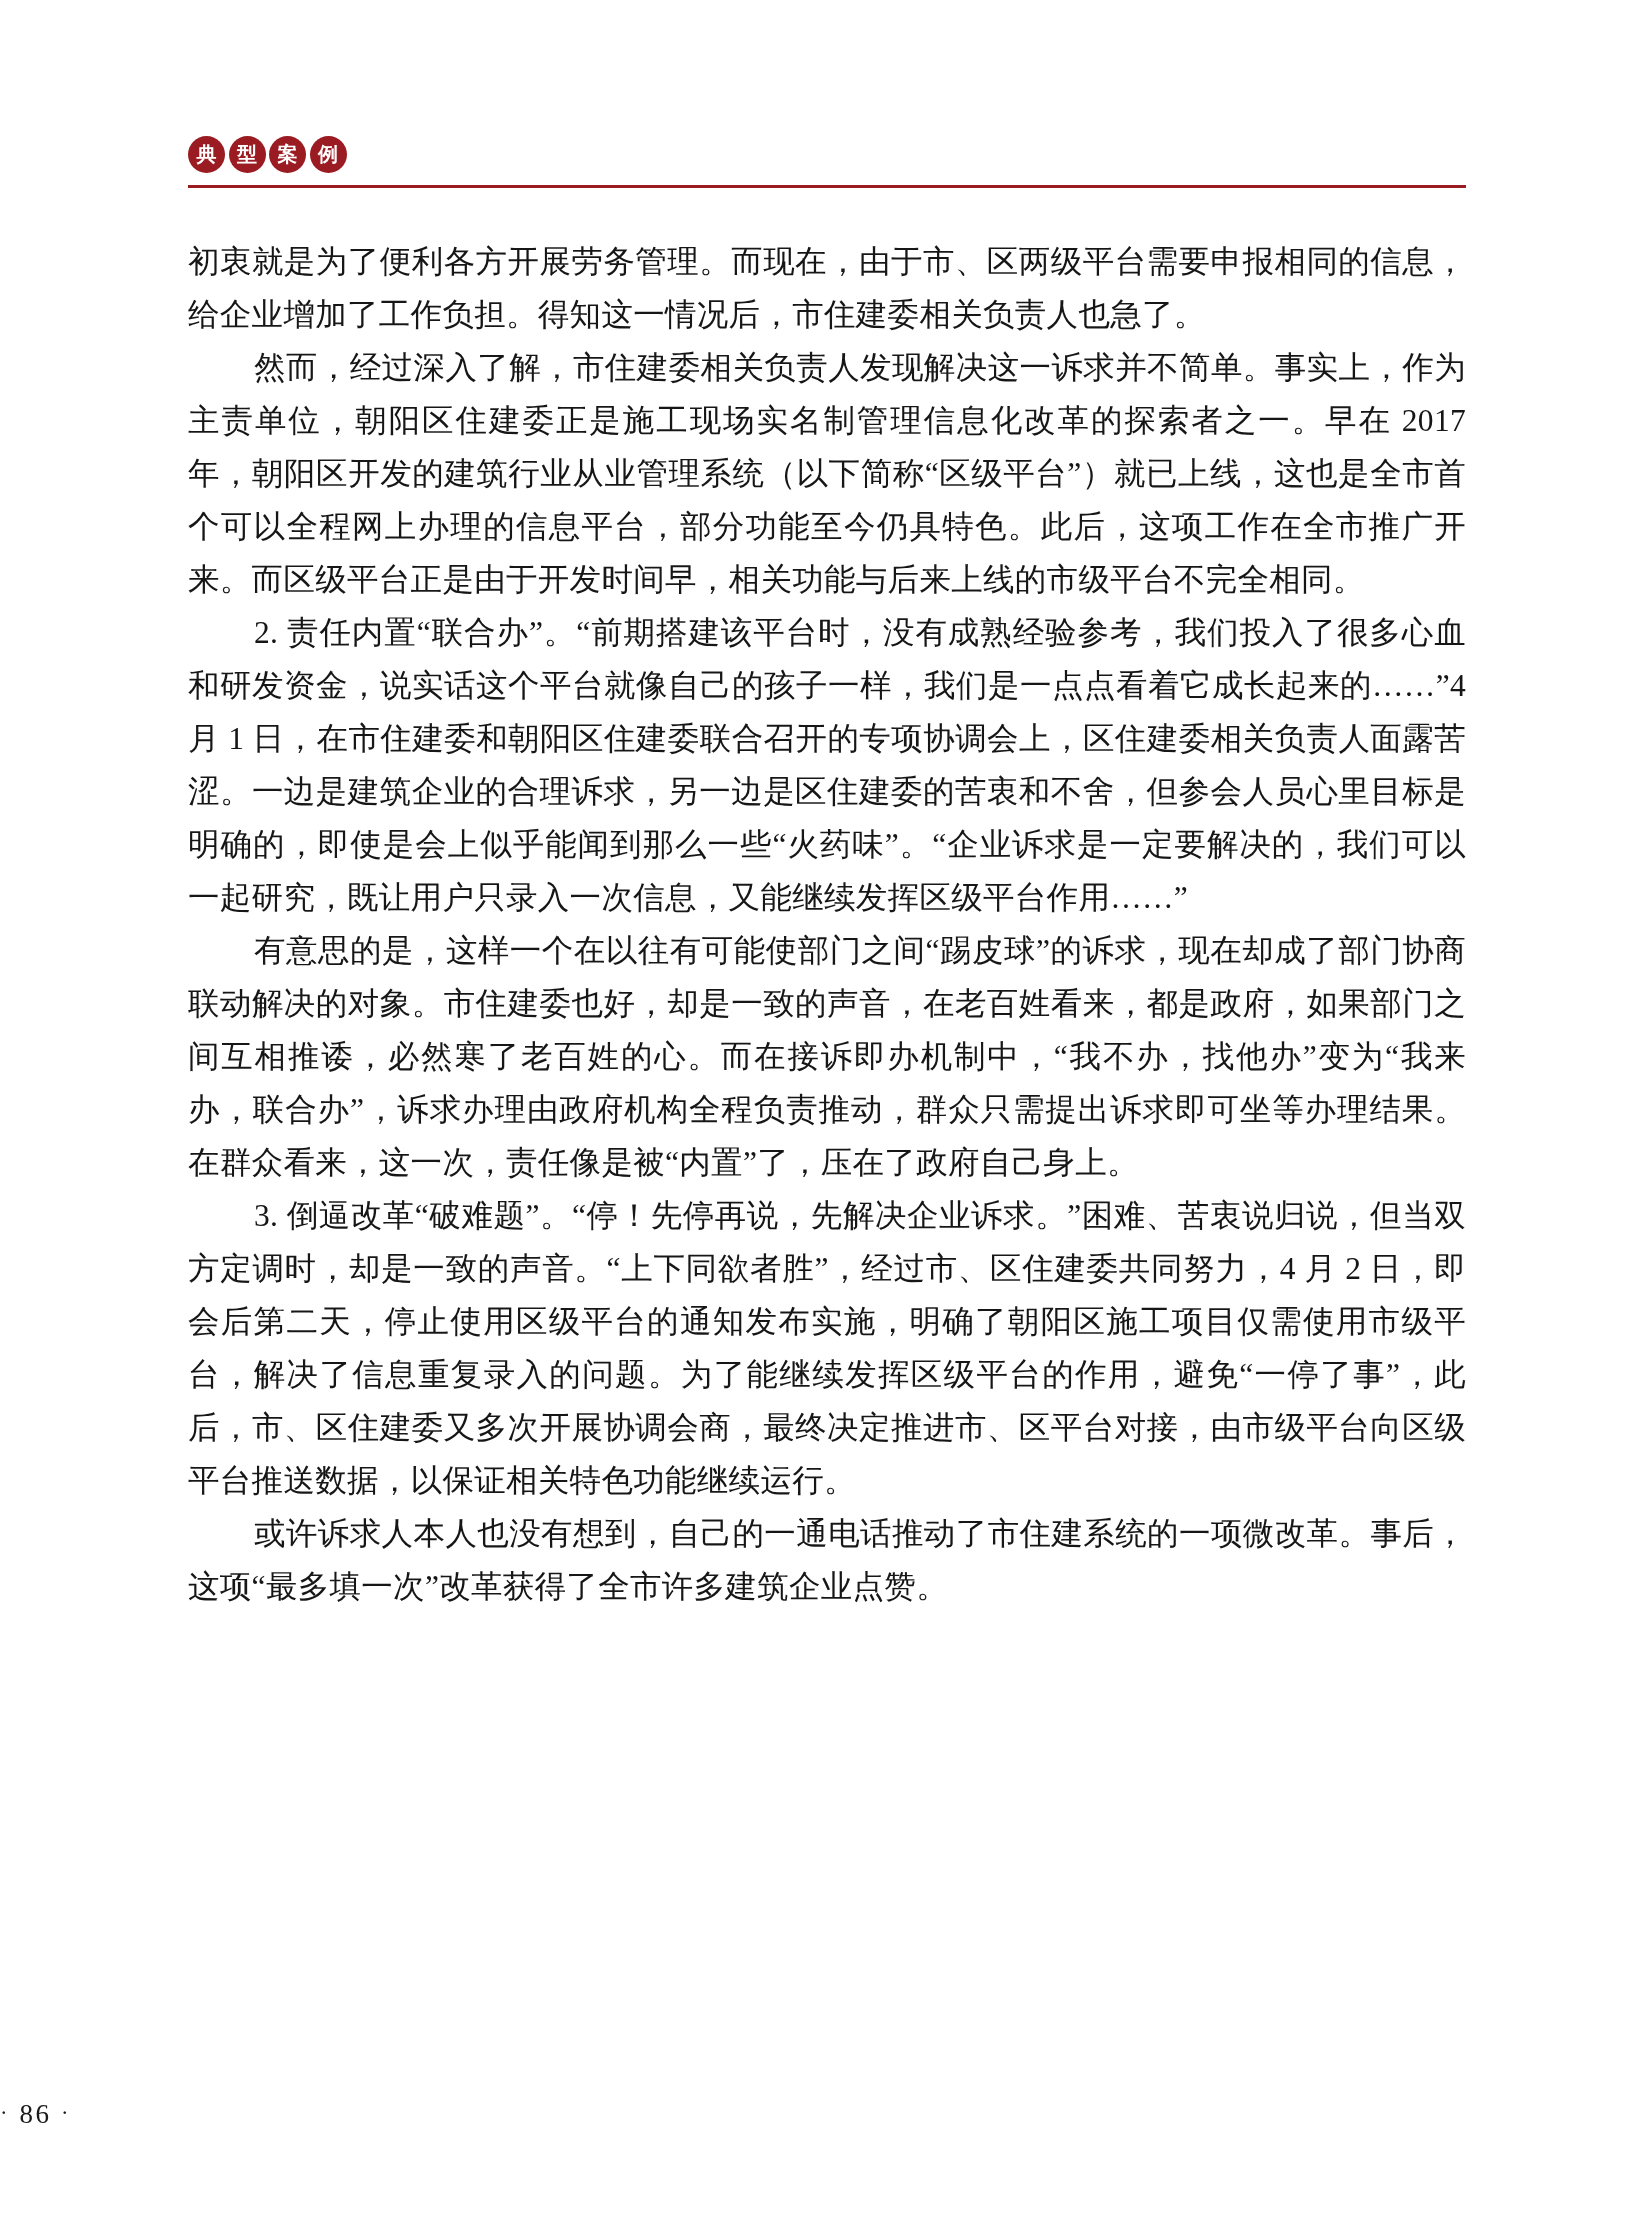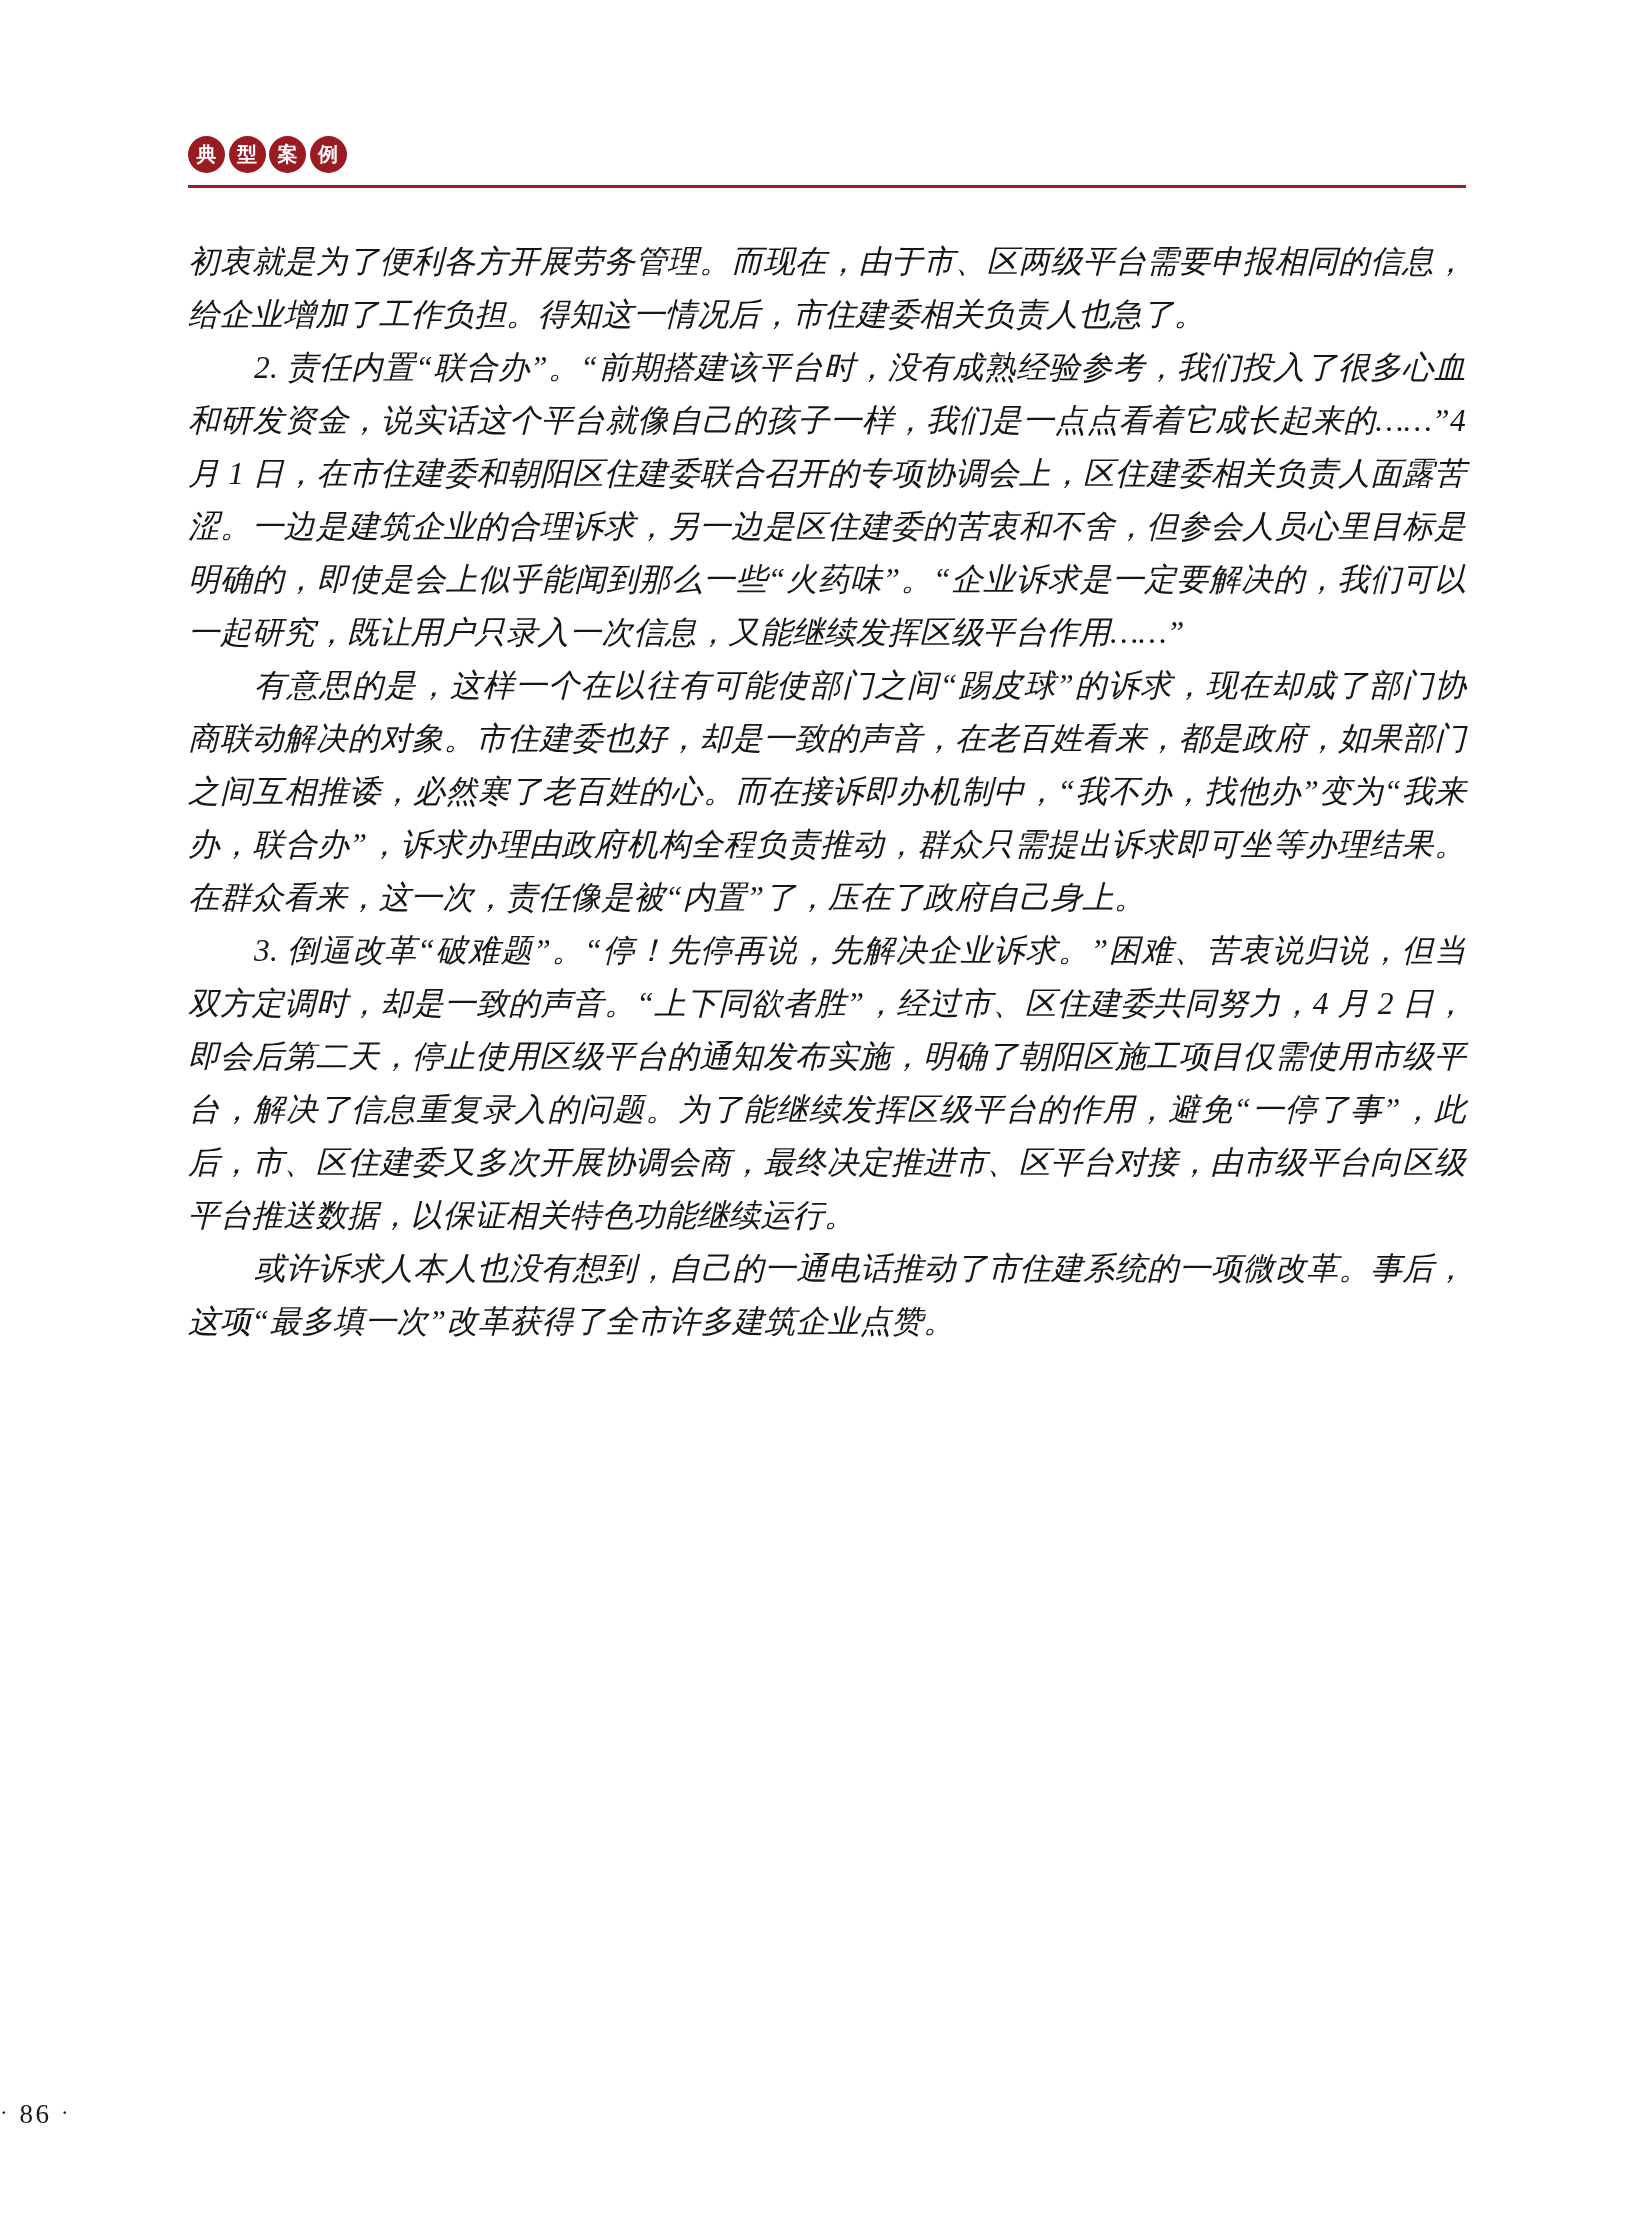--- a/index.html
+++ b/index.html
@@ -67,21 +67,20 @@
   }
   p.para {
     margin: 0 0 0 0;
     font-size: 31.5px;
     line-height: 53px;
     text-align: justify;
     text-justify: inter-ideograph;
     letter-spacing: 0.3px;
     color: #161616;
     text-indent: 0;
-    font-style: italic;
   }
   p.indent {
     text-indent: 66px;
   }
 
   
   .footer {
     position: absolute;
     left: 0;
     top: 2099px;
@@ -108,20 +107,21 @@
       <span class="badge">典</span>
       <span class="badge">型</span>
       <span class="badge">案</span>
       <span class="badge">例</span>
     </div>
     <div class="header-rule"></div>
   </div>
 
   <div class="content">
     <p class="para">初衷就是为了便利各方开展劳务管理。而现在，由于市、区两级平台需要申报相同的信息，给企业增加了工作负担。得知这一情况后，市住建委相关负责人也急了。</p>
+    <p class="para indent">然而，经过深入了解，市住建委相关负责人发现解决这一诉求并不简单。事实上，作为主责单位，朝阳区住建委正是施工现场实名制管理信息化改革的探索者之一。早在 2017 年，朝阳区开发的建筑行业从业管理系统（以下简称“区级平台”）就已上线，这也是全市首个可以全程网上办理的信息平台，部分功能至今仍具特色。此后，这项工作在全市推广开来。而区级平台正是由于开发时间早，相关功能与后来上线的市级平台不完全相同。</p>
     <p class="para indent">2. 责任内置“联合办”。“前期搭建该平台时，没有成熟经验参考，我们投入了很多心血和研发资金，说实话这个平台就像自己的孩子一样，我们是一点点看着它成长起来的……”4 月 1 日，在市住建委和朝阳区住建委联合召开的专项协调会上，区住建委相关负责人面露苦涩。一边是建筑企业的合理诉求，另一边是区住建委的苦衷和不舍，但参会人员心里目标是明确的，即使是会上似乎能闻到那么一些“火药味”。“企业诉求是一定要解决的，我们可以一起研究，既让用户只录入一次信息，又能继续发挥区级平台作用……”</p>
     <p class="para indent">有意思的是，这样一个在以往有可能使部门之间“踢皮球”的诉求，现在却成了部门协商联动解决的对象。市住建委也好，却是一致的声音，在老百姓看来，都是政府，如果部门之间互相推诿，必然寒了老百姓的心。而在接诉即办机制中，“我不办，找他办”变为“我来办，联合办”，诉求办理由政府机构全程负责推动，群众只需提出诉求即可坐等办理结果。在群众看来，这一次，责任像是被“内置”了，压在了政府自己身上。</p>
     <p class="para indent">3. 倒逼改革“破难题”。“停！先停再说，先解决企业诉求。”困难、苦衷说归说，但当双方定调时，却是一致的声音。“上下同欲者胜”，经过市、区住建委共同努力，4 月 2 日，即会后第二天，停止使用区级平台的通知发布实施，明确了朝阳区施工项目仅需使用市级平台，解决了信息重复录入的问题。为了能继续发挥区级平台的作用，避免“一停了事”，此后，市、区住建委又多次开展协调会商，最终决定推进市、区平台对接，由市级平台向区级平台推送数据，以保证相关特色功能继续运行。</p>
     <p class="para indent">或许诉求人本人也没有想到，自己的一通电话推动了市住建系统的一项微改革。事后，这项“最多填一次”改革获得了全市许多建筑企业点赞。</p>
   </div>
 
   <div class="footer">
     <span class="dot">·</span>
     <span>86</span>
     <span class="dot">·</span>

